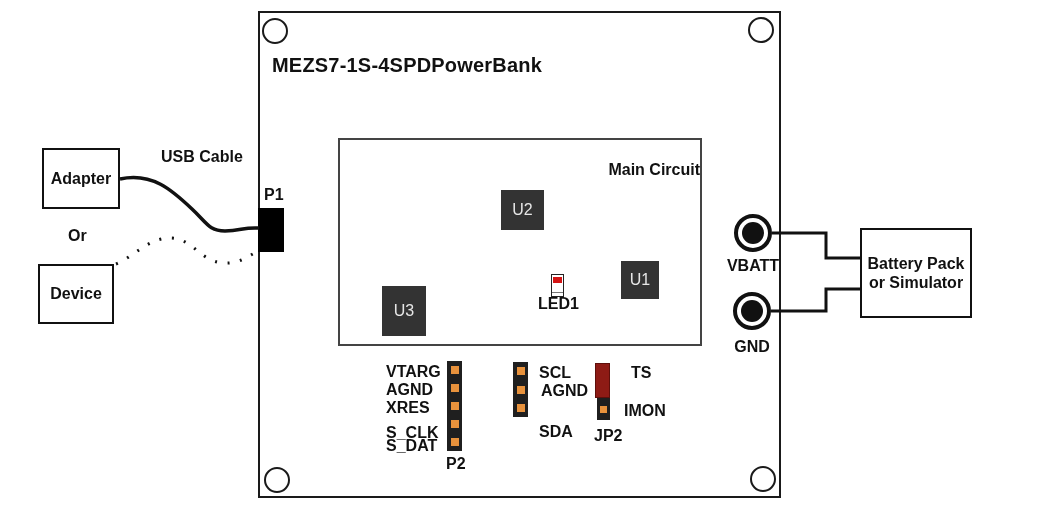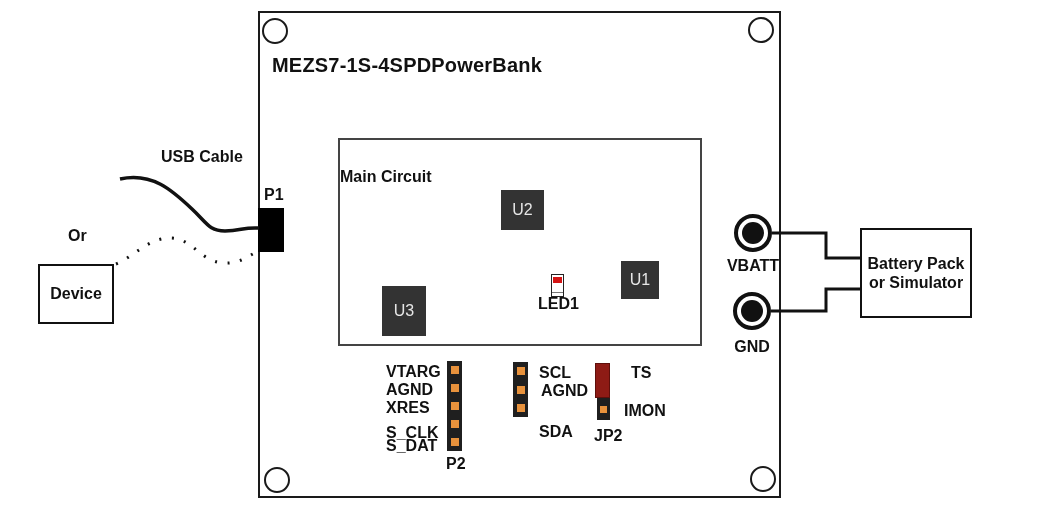--- a/index.html
+++ b/index.html
@@ -16,21 +16,21 @@
   
   .board{left:258px;top:11px;width:523px;height:487px;border:2px solid #1a1a1a;background:#fff;box-sizing:border-box;}
   .hole{width:26px;height:26px;border:2px solid #1a1a1a;border-radius:50%;background:#fff;box-sizing:border-box;}
 
   
   .obox{border:2px solid #111;background:#fff;box-sizing:border-box;display:flex;align-items:center;justify-content:center;text-align:center;}
   .obox .lbl{position:static;}
 
   
   .mainbox{left:338px;top:138px;width:364px;height:208px;border:2px solid #444;box-sizing:border-box;background:#fff;}
-  .mainbox .title{width:100%;text-align:left;margin-top:28px;font-weight:bold;font-size:16px;}
+  .mainbox .title{width:100%;text-align:right;margin-top:21px;font-weight:bold;font-size:16px;}
 
   .chip{background:#333;color:#e6e6e6;display:flex;align-items:center;justify-content:center;font-size:16px;}
 
   
   .led-body{left:551px;top:274px;width:13px;height:23px;border:1.5px solid #222;background:#fff;box-sizing:border-box;}
   .led-red{position:absolute;left:1px;right:1px;top:2px;height:6px;background:#d41414;}
   .led-line{position:absolute;left:0;right:0;bottom:3px;height:1.5px;background:#777;}
 
   
   .strip{background:#1f1f1f;display:flex;flex-direction:column;align-items:center;justify-content:space-between;box-sizing:border-box;padding:5px 0;}
@@ -109,20 +109,23 @@
 
   <div class="abs term" style="left:734px;top:214px;">
     <div class="core"></div>
   </div>
   <div class="lbl lbl-lg" style="left:718px;top:258px;width:70px;text-align:center;">VBATT</div>
   <div class="abs term" style="left:733px;top:292px;">
     <div class="core"></div>
   </div>
   <div class="lbl lbl-lg" style="left:717px;top:339px;width:70px;text-align:center;">GND</div>
 
+  <div class="abs obox" style="left:42px;top:148px;width:78px;height:61px;">
+    <span class="lbl lbl-lg">Adapter</span>
+  </div>
   <div class="lbl lbl-lg" style="left:68px;top:228px;">Or</div>
   <div class="abs obox" style="left:38px;top:264px;width:76px;height:60px;">
     <span class="lbl lbl-lg">Device</span>
   </div>
   <div class="lbl lbl-lg" style="left:161px;top:149px;">USB Cable</div>
 
   <div class="abs obox" style="left:860px;top:228px;width:112px;height:90px;flex-direction:column;">
     <span class="lbl lbl-lg" style="margin-bottom:3px;">Battery Pack</span>
     <span class="lbl lbl-lg">or Simulator</span>
   </div>

